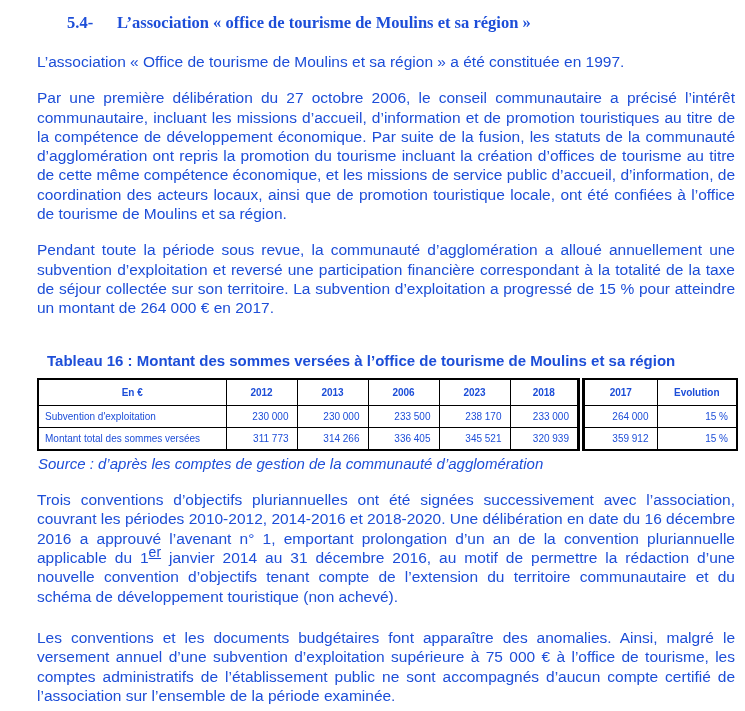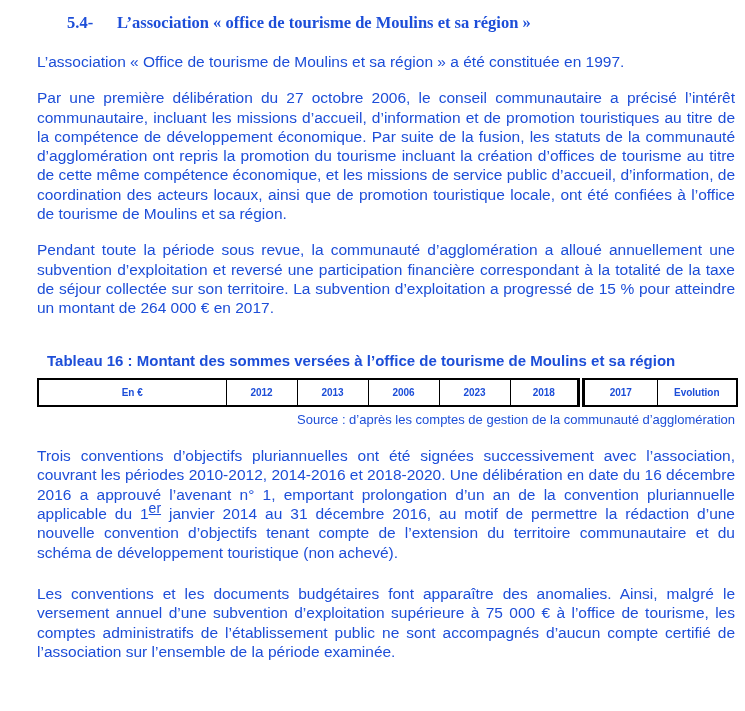--- a/index.html
+++ b/index.html
@@ -80,23 +80,23 @@
   }
   table.tbl td.num {
     text-align: right;
     padding: 2px 8px 2px 2px;
     vertical-align: bottom;
   }
   table.tbl .sep-left {
     border-left: 8px double #000;
   }
   .tbl-source {
-    font-size: 13px;
+    font-style: italic;
+    font-size: 15px;
     margin: 3px 0 17px 1px;
-    text-align: right;
   }
   .para.last { margin-bottom: 0; }
   .para.p4 { margin-bottom: 22px; }
 </style>
 </head>
 <body>
 
 <div class="page">
 
   <div class="heading">
@@ -128,20 +128,40 @@
         <th>2012</th>
         <th>2013</th>
         <th>2006</th>
         <th>2023</th>
         <th>2018</th>
         <th class="sep-left">2017</th>
         <th>Evolution</th>
       </tr>
     </thead>
     <tbody>
+      <tr>
+        <td class="lbl">Subvention d'exploitation</td>
+        <td class="num">230 000</td>
+        <td class="num">230 000</td>
+        <td class="num">233 500</td>
+        <td class="num">238 170</td>
+        <td class="num">233 000</td>
+        <td class="num sep-left">264 000</td>
+        <td class="num">15 %</td>
+      </tr>
+      <tr>
+        <td class="lbl">Montant total des sommes versées</td>
+        <td class="num">311 773</td>
+        <td class="num">314 266</td>
+        <td class="num">336 405</td>
+        <td class="num">345 521</td>
+        <td class="num">320 939</td>
+        <td class="num sep-left">359 912</td>
+        <td class="num">15 %</td>
+      </tr>
     </tbody>
   </table>
 
   <div class="tbl-source">Source : d’après les comptes de gestion de la communauté d’agglomération</div>
 
   <p class="para p4"><span>Trois conventions d’objectifs pluriannuelles ont été signées successivement avec l’association, couvrant les périodes 2010-2012, 2014-2016 et 2018-2020. Une délibération en date du 16 décembre 2016 a approuvé l’avenant n° 1, emportant prolongation d’un an de la convention pluriannuelle applicable du 1</span><sup>er</sup><span> janvier 2014 au 31 décembre 2016, au motif de permettre la rédaction d’une nouvelle convention d’objectifs tenant compte de l’extension du territoire communautaire et du schéma de développement touristique (non achevé).</span></p>
 
   <p class="para last">Les conventions et les documents budgétaires font apparaître des anomalies. Ainsi, malgré le versement annuel d’une subvention d’exploitation supérieure à 75 000 € à l’office de tourisme, les comptes administratifs de l’établissement public ne sont accompagnés d’aucun compte certifié de l’association sur l’ensemble de la période examinée.</p>
 
 </div>

